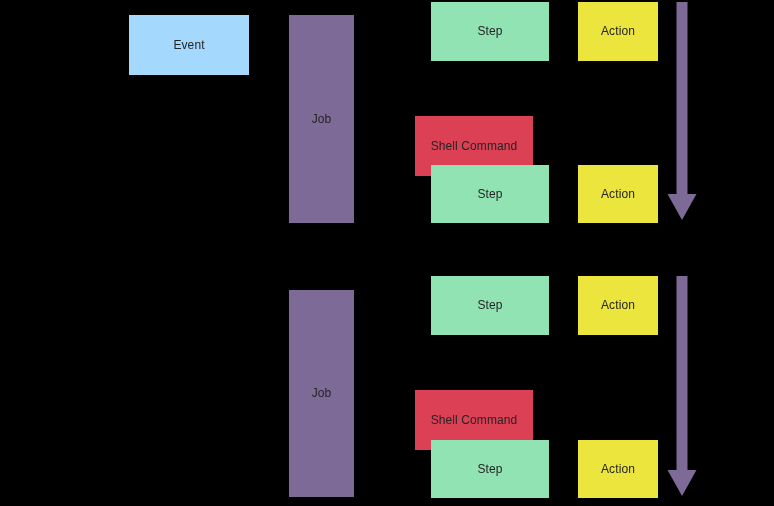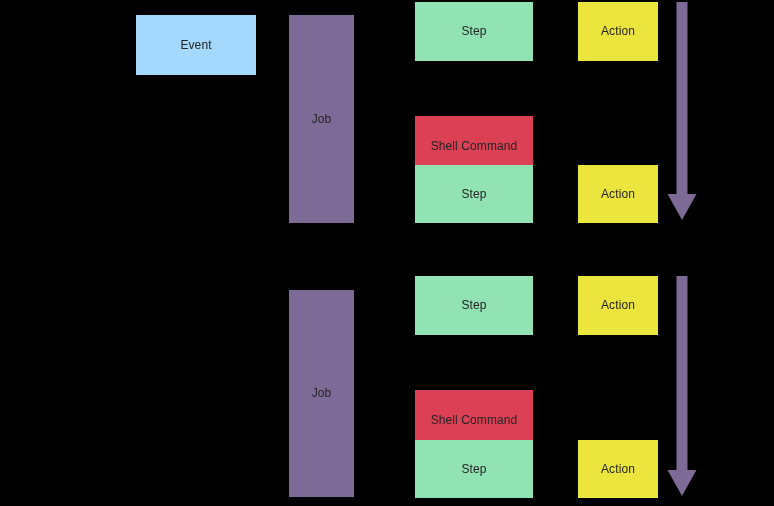--- a/index.html
+++ b/index.html
@@ -26,37 +26,37 @@
     color: #242424;
     font-family: "Liberation Sans", sans-serif;
     font-size: 12px;
     line-height: 1.2;
     text-align: center;
     letter-spacing: 0.1px;
     user-select: none;
   }
   .node-event   { background: #a5d8fd; }
   .node-job     { background: #7d6a96; }
-  .node-step    { background: #92e3b3; }
+  .node-step    { background: #92e3b3; margin-left: 16px; }
   .node-shell   { background: #dc4055; margin-top: 36px; }
   .node-action  { background: #ece53e; }
 
   .arrow {
     position: absolute;
   }
   .arrow svg {
     display: block;
     overflow: visible;
   }
 </style>
 </head>
 <body>
 
 <div id="canvas" style="background: rgb(0, 0, 0);">
-    <div class="node node-event" style="left: 136px; top: 15px; width: 120px; height: 60px; background: rgb(165, 216, 253); color: rgb(36, 36, 36);">Event</div>
+    <div class="node node-event" style="left: 129px; top: 15px; width: 120px; height: 60px; background: rgb(165, 216, 253); color: rgb(36, 36, 36);">Event</div>
     <div class="node node-job" style="left: 289px; top: 15px; width: 65px; height: 208px; background: rgb(125, 106, 150); color: rgb(36, 36, 36);">Job</div>
     <div class="node node-step" style="left: 415px; top: 2px; width: 118px; height: 59px; background: rgb(146, 227, 179); color: rgb(36, 36, 36);">Step</div>
     <div class="node node-shell" style="left: 415px; top: 80px; width: 118px; height: 60px; background: rgb(220, 64, 85); color: rgb(36, 36, 36);">Shell Command</div>
     <div class="node node-step" style="left: 415px; top: 165px; width: 118px; height: 58px; background: rgb(146, 227, 179); color: rgb(36, 36, 36);">Step</div>
     <div class="node node-action" style="left: 578px; top: 2px; width: 80px; height: 59px; background: rgb(236, 229, 62); color: rgb(36, 36, 36);">Action</div>
     <div class="node node-action" style="left: 578px; top: 165px; width: 80px; height: 58px; background: rgb(236, 229, 62); color: rgb(36, 36, 36);">Action</div>
     <div class="node node-job" style="left: 289px; top: 290px; width: 65px; height: 207px; background: rgb(125, 106, 150); color: rgb(36, 36, 36);">Job</div>
     <div class="node node-step" style="left: 415px; top: 276px; width: 118px; height: 59px; background: rgb(146, 227, 179); color: rgb(36, 36, 36);">Step</div>
     <div class="node node-shell" style="left: 415px; top: 354px; width: 118px; height: 60px; background: rgb(220, 64, 85); color: rgb(36, 36, 36);">Shell Command</div>
     <div class="node node-step" style="left: 415px; top: 440px; width: 118px; height: 58px; background: rgb(146, 227, 179); color: rgb(36, 36, 36);">Step</div>

